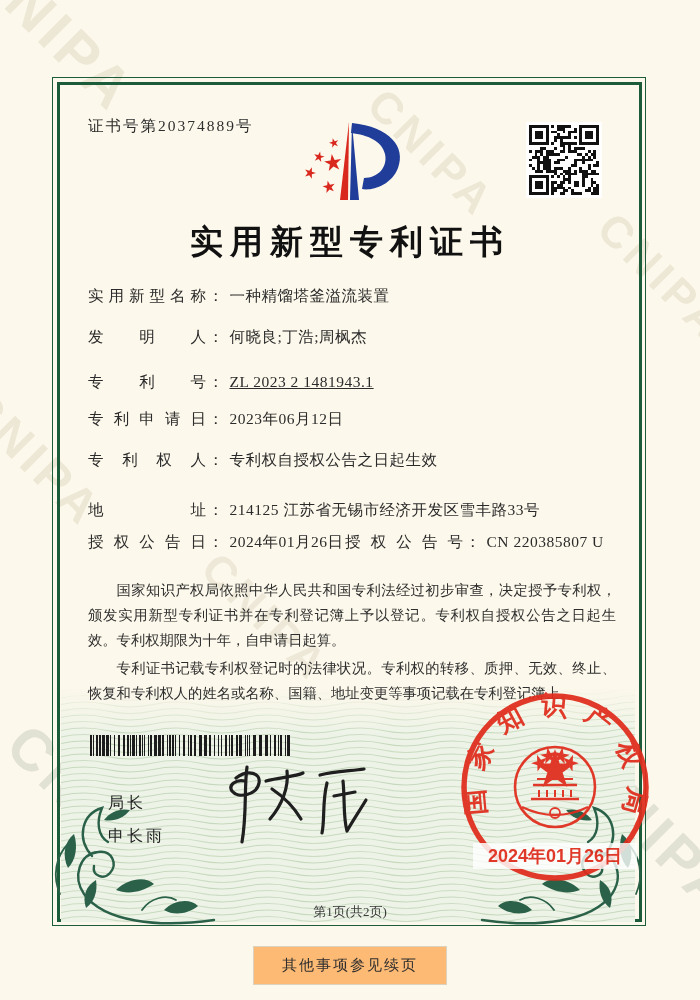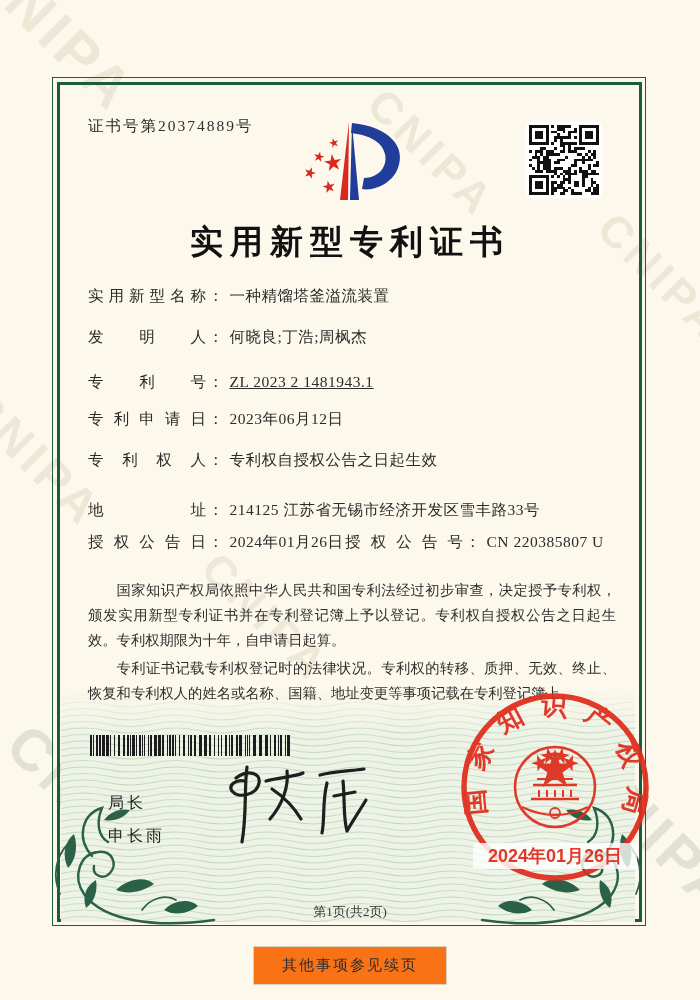--- a/index.html
+++ b/index.html
@@ -58,21 +58,21 @@
   .barcode svg{display:block;width:100%;height:100%;fill:#1c1c1c;}
 
   .officer{position:absolute;left:108px;top:786px;font-size:16px;color:#222;letter-spacing:3px;line-height:33px;}
   .signature{position:absolute;left:208px;top:760px;width:178px;height:88px;}
   .signature path{fill:none;stroke:#1f1f1f;stroke-width:3.2;stroke-linecap:round;stroke-linejoin:round;}
 
   .seal{position:absolute;left:455px;top:690px;width:200px;height:200px;}
 
   .page-info{position:absolute;left:0;top:903px;width:100%;text-align:center;font-size:13px;color:#3a3a3a;}
   .cont-note{position:absolute;left:50%;top:946px;transform:translateX(-50%);
-             border:1px solid #ddd2bd;padding:9px 28px;font-size:15px;color:#2e2e2e;letter-spacing:2px;background:#f97316;}
+             border:1px solid #ddd2bd;padding:9px 28px;font-size:15px;color:#2e2e2e;letter-spacing:2px;background:#fdba74;}
 </style>
 </head>
 <body>
 
 <div class="page">
 
   <span class="wm wm1">CNIPA</span>
   <span class="wm wm2">CNIPA</span>
   <span class="wm wm3">CNIPA</span>
   <span class="wm wm4">CNIPA</span>

